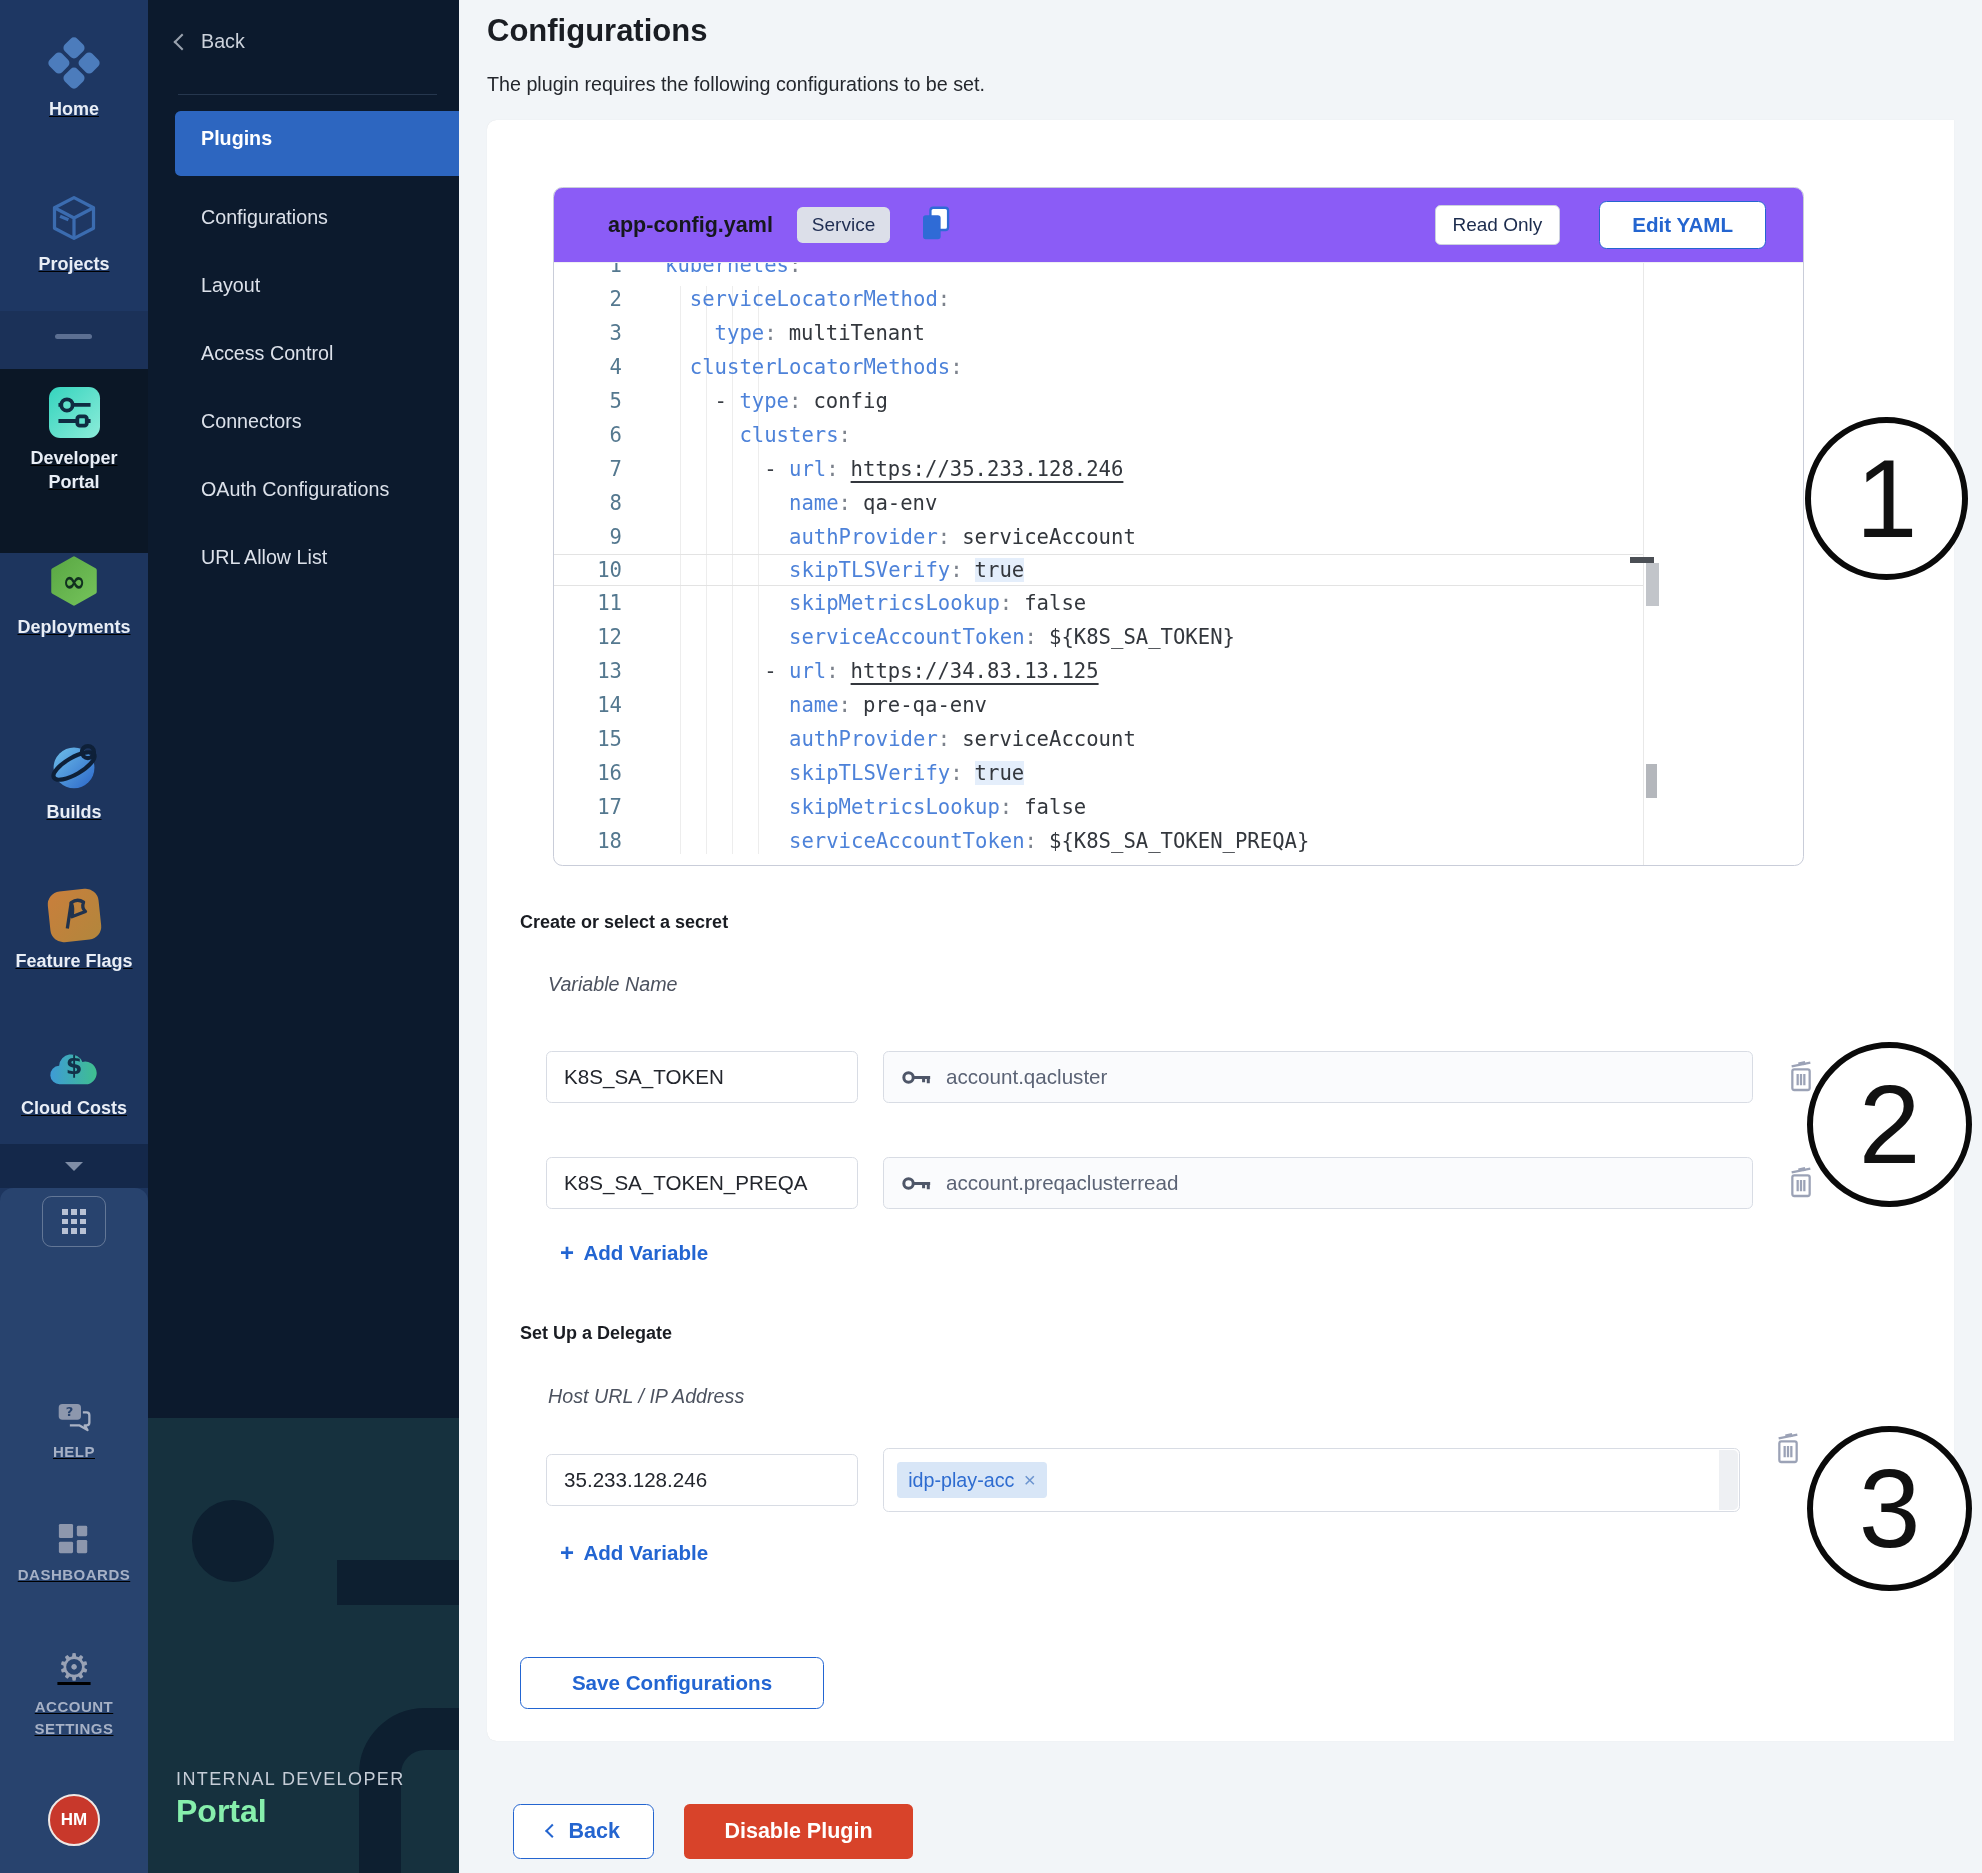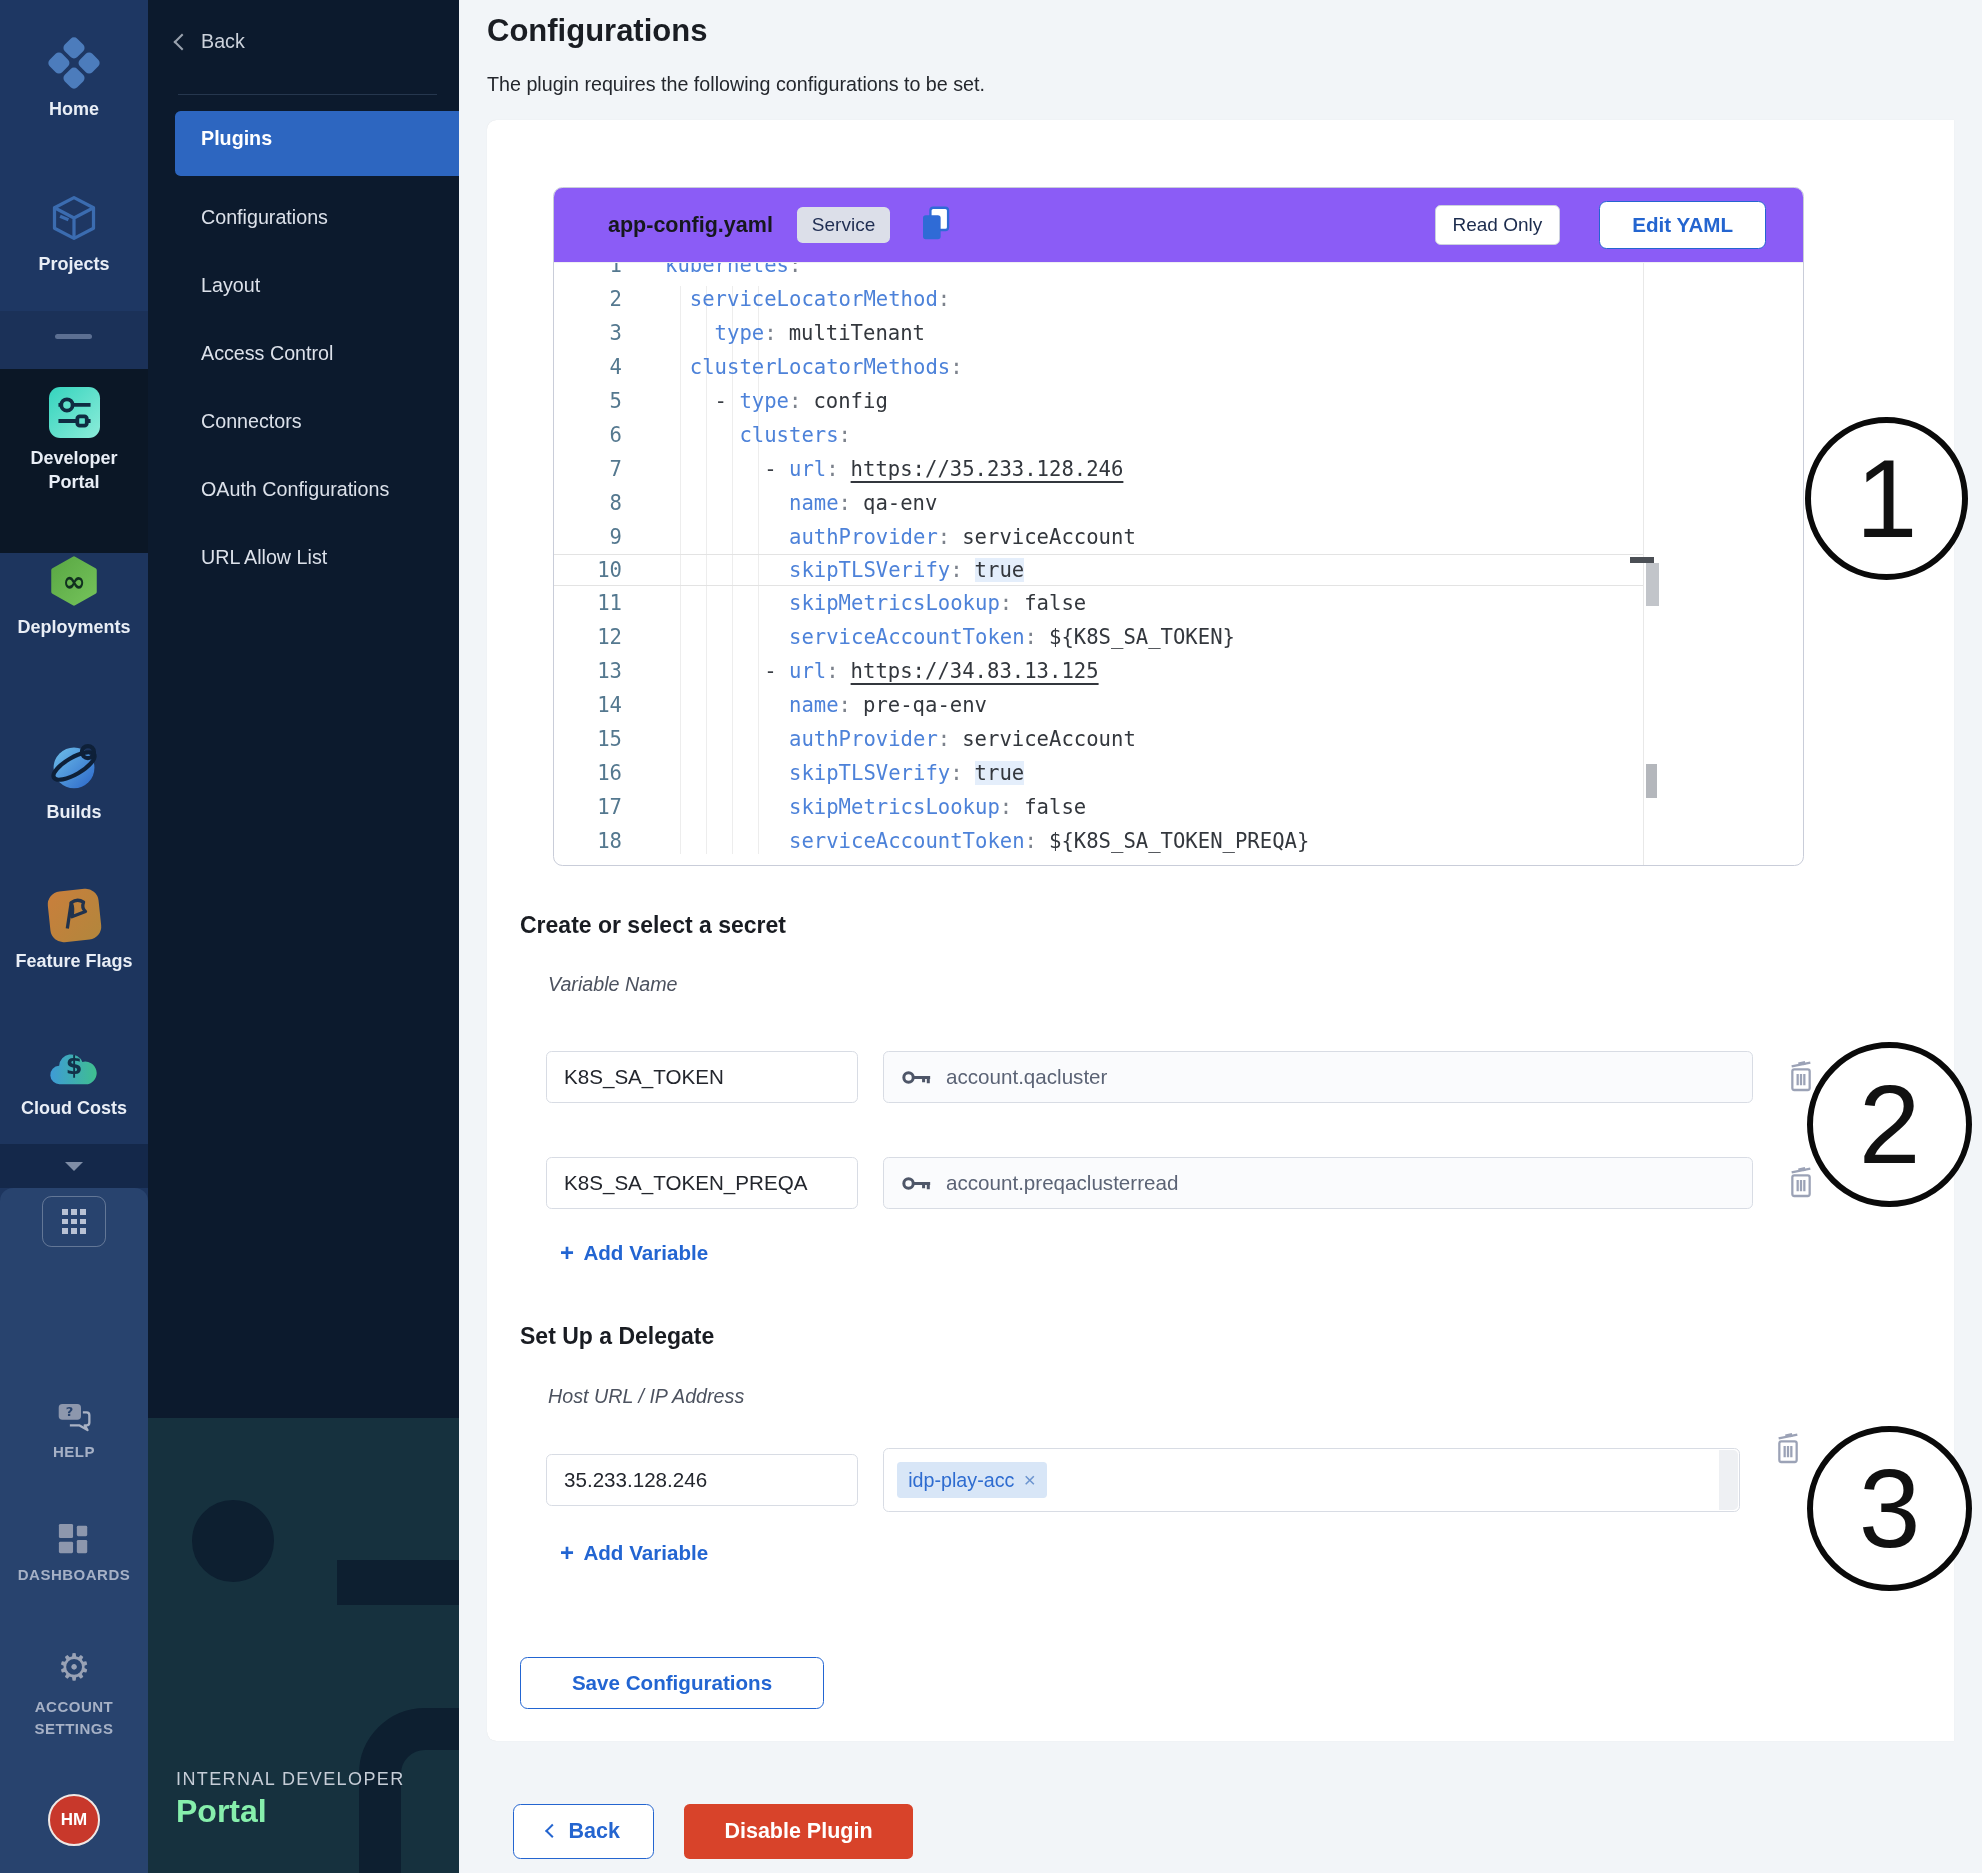--- a/index.html
+++ b/index.html
@@ -8,21 +8,21 @@
 
   
   .sb1 { position:absolute; left:0; top:0; width:148px; height:1874px; background:#1d355e; z-index:10; }
   .sb1-top { position:absolute; left:0; top:0; width:148px; height:311px; background:#1e3763; }
   .sb1-mid { position:absolute; left:0; top:311px; width:148px; height:58px; background:#1b3158; }
   .sb1-dash { position:absolute; left:55px; top:334px; width:37px; height:4.7px; border-radius:2.8px; background:#5c6f92; }
   .sb1-active { position:absolute; left:0; top:369px; width:148px; height:184px; background:#0b1726; }
   .sb1-chevstrip { position:absolute; left:0; top:1144px; width:148px; height:44px; background:#14284a; display:flex; align-items:center; justify-content:center; }
   .chev-down { width:0; height:0; border-left:9.4px solid transparent; border-right:9.4px solid transparent; border-top:9.4px solid #7f8da6; }
   .sb1-bottom { position:absolute; left:0; top:1188px; width:148px; height:686px; background:#28436e; border-radius:13px 13px 0 0; }
-  .s1-item { position:absolute; left:0; width:148px; display:flex; flex-direction:column; align-items:center; cursor:pointer; }
+  .s1-item { position:absolute; left:0; width:148px; display:flex; flex-direction:column; align-items:center; cursor:pointer;text-decoration:underline; }
   .s1-label { width:131px; text-align:center; font-size:18px; font-weight:600; color:#e9eef6; line-height:24px; margin-top:7.5px; }
   .s1-label.dim { font-size:15px; font-weight:600; color:#a6b1c6; letter-spacing:0.5px; line-height:22.5px; }
   .icon56 { width:52px; height:52px; position:relative; }
   .grid-btn { position:absolute; left:42px; top:1196px; width:64px; height:51px; border:0.9px solid rgba(255,255,255,.28); border-radius:9.4px; display:flex; align-items:center; justify-content:center; cursor:pointer; }
   .dots9 { display:grid; grid-template-columns:repeat(3,5.6px); grid-gap:3.7px; }
   .dots9 span { width:5.6px; height:5.6px; background:#b9c2d4; }
   .avatar { position:absolute; left:48px; top:1794px; width:52px; height:52px; border-radius:50%; background:#c8382b; border:2.8px solid #efe8e5; display:flex; align-items:center; justify-content:center; color:#fff; font-weight:700; font-size:17px; cursor:pointer; }
   .devportal-tile { width:51px; height:51px; border-radius:11.2px; background:linear-gradient(135deg,#35d4be,#8cecd9); display:flex; align-items:center; justify-content:center; }
   .ff-tile { width:51px; height:51px; border-radius:13px; background:linear-gradient(135deg,#c97f3c,#b2863c); transform:rotate(-6deg); display:flex; align-items:center; justify-content:center; }
   .glyph-icon { font-family:"DejaVu Sans", sans-serif; }
@@ -71,21 +71,21 @@
   .colon { color:#7c828c; }
   .val { color:#33373d; margin-left:12px; }
   .val.url { text-decoration:underline; text-underline-offset:4.7px; }
   .val.hl { background:#e4eefb; }
   .sb-sep { position:absolute; left:1089px; top:0; bottom:0; width:0.9px; background:#e8e8e8; }
   .sb-mark-dark { position:absolute; left:1076px; top:294px; width:24px; height:5.6px; background:#4b4f55; }
   .sb-thumb { position:absolute; left:1092px; top:300px; width:13px; height:43px; background:#c2c5ca; cursor:pointer; }
   .sb-mark2 { position:absolute; left:1092px; top:501px; width:11.2px; height:34px; background:#b4b7bc; }
 
   
-  .sec-heading { position:absolute; left:33px; font-size:23px; font-weight:700; color:#191c22; }
+  .sec-heading { position:absolute; left:33px; font-size:18px; font-weight:700; color:#191c22; }
   .sec-label { position:absolute; left:61px; font-size:19.7px; color:#4c525f;font-style:italic; }
   .rows-host { position:absolute; left:59px; top:931px; }
   .sec-row { display:flex; align-items:center; margin-bottom:54px; height:52px; }
   .var-input { width:312px; height:52px; border:0.9px solid #d8dce4; border-radius:5.6px; background:#fff; font-size:20.6px; color:#23262d; padding-left:17px; font-family:"Liberation Sans",sans-serif; }
   .secret-field { width:870px; height:52px; margin-left:25px; border:0.9px solid #d8dce4; border-radius:5.6px; background:#fafbfd; display:flex; align-items:center; cursor:pointer; }
   .secret-field svg { margin-left:17px; flex:none; }
   .secret-text { margin-left:13px; font-size:20.6px; color:#5b6375; }
   .trash-btn { margin-left:32px; background:none; border:none; cursor:pointer; padding:0; }
   .add-var { position:absolute; left:73px; display:flex; align-items:center; color:#2265d2; font-size:20.6px; font-weight:600; cursor:pointer; }
   .plus { font-size:24px; font-weight:700; margin-right:9.4px; line-height:20.6px; }

